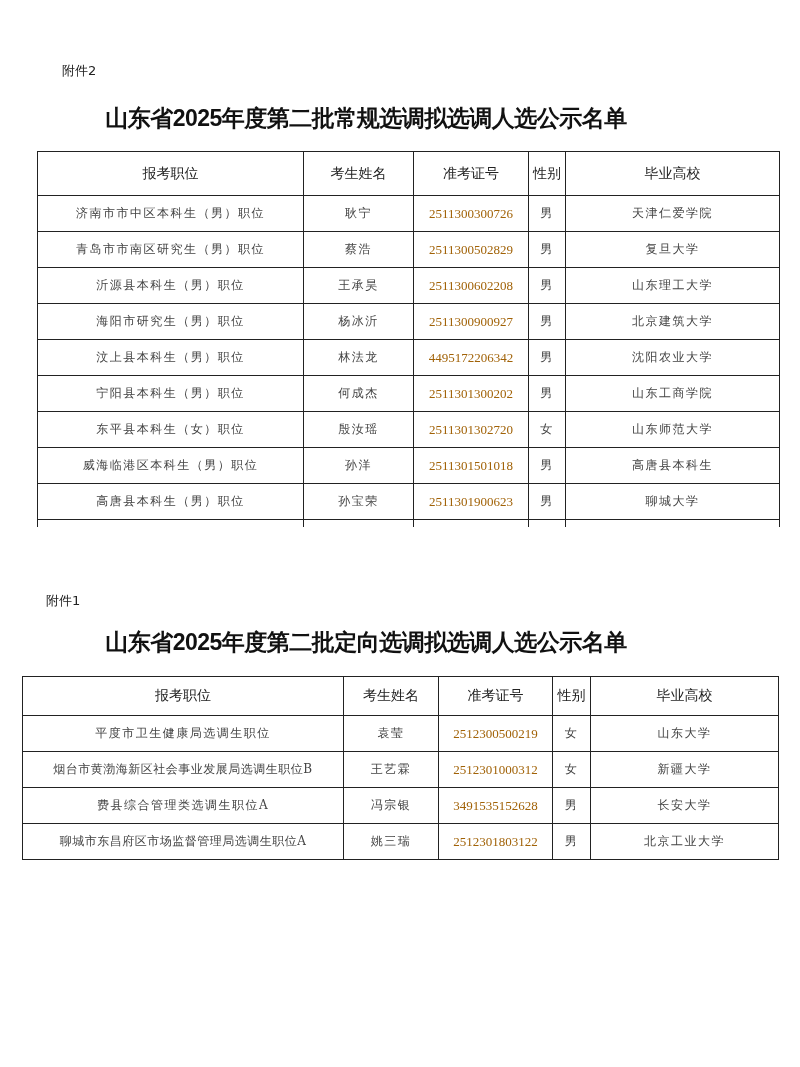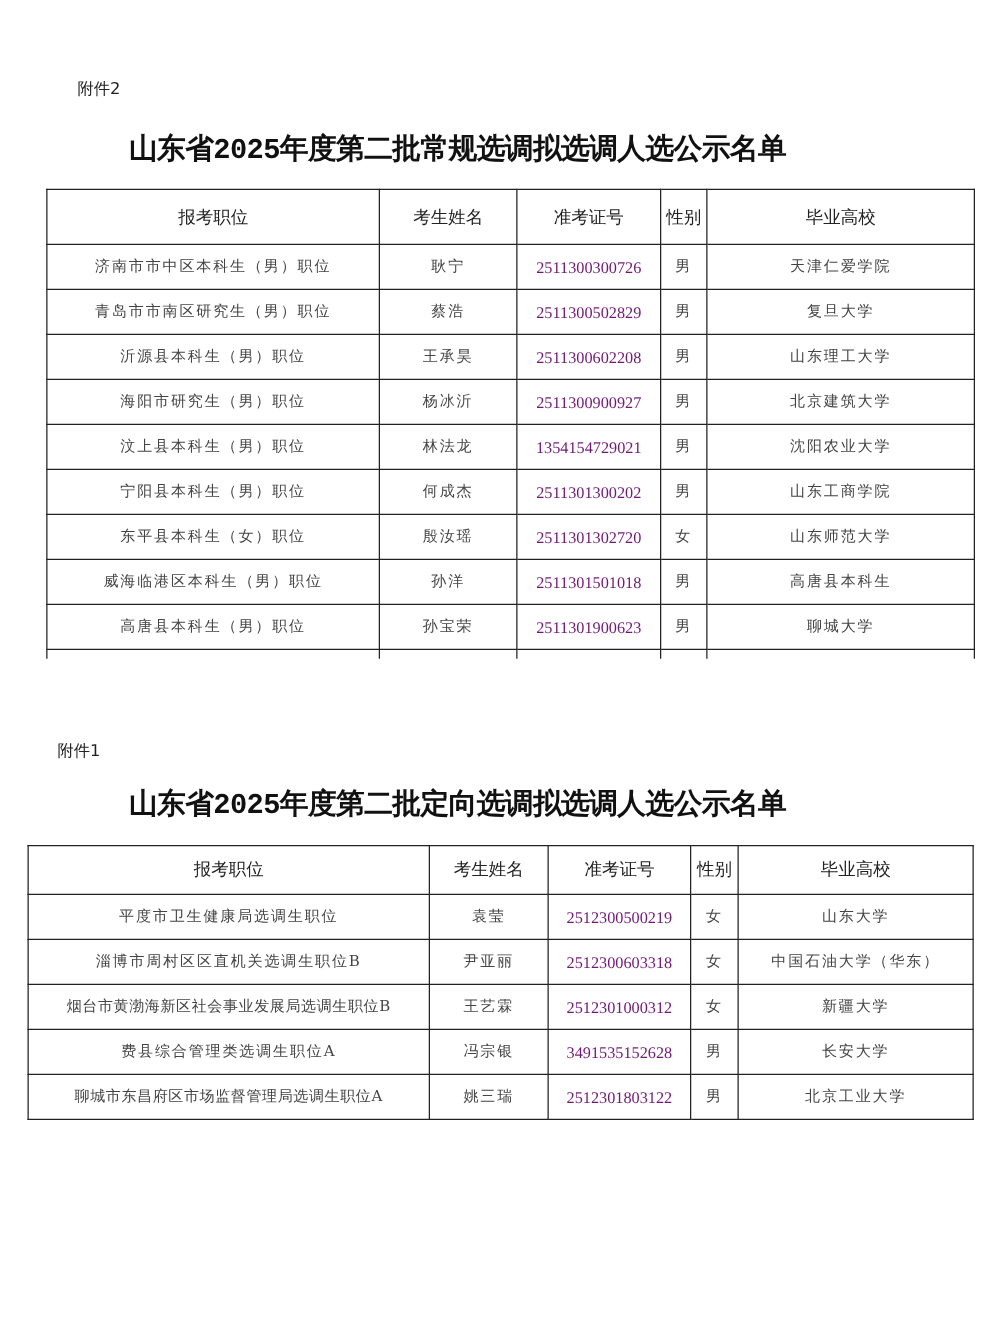--- a/index.html
+++ b/index.html
@@ -1,25 +1,25 @@
 <!DOCTYPE html>
 <html><head>
 <meta charset="utf-8">
 <style>
   html, body { margin: 0; padding: 0; background: #ffffff; }
   body { width: 800px; height: 1067px; position: relative; overflow: hidden;
          font-family: "DejaVu Serif", "Liberation Serif", serif; color: #1a1a1a; }
   .attach { position: absolute; font-size: 13px; font-family: "DejaVu Sans", "Liberation Sans", sans-serif; color: #222; margin-left: 24px; }
   .title { position: absolute; left: 0; width: 732px; text-align: center; font-size: 23px; font-weight: bold;
-           letter-spacing: -0.5px; color: #111; font-family: Liberation Mono, monospace; }
+           letter-spacing: -0.5px; color: #111; font-family: Liberation Sans, sans-serif; }
   table { position: absolute; border-collapse: collapse; table-layout: fixed; padding-left: 32px; }
   td, th { border: 1.5px solid #222; text-align: center; padding: 0; overflow: hidden; white-space: nowrap; }
   th { font-weight: normal; font-size: 14px; font-family: "DejaVu Sans", "Liberation Sans", sans-serif; color: #222; }
   td { font-size: 12px; color: #444; letter-spacing: 1.5px; }
-  td.num { letter-spacing: 0; font-family: "Liberation Serif", "DejaVu Serif", serif; font-size: 13px; color: #701a75; }
+  td.num { letter-spacing: 0; font-family: "Liberation Serif", "DejaVu Serif", serif; font-size: 13px; color: #a16207; }
   .t1 th { height: 43px; }
   .t1 td { height: 35px; font-family: Liberation Serif, serif; }
   .t1 tr.partial td { height: 7px; border-bottom: none; }
   .t2 th { height: 38px; }
   .t2 td { height: 35px; }
 </style>
 </head>
 <body>
 
 <div class="attach" style="left:38px; top:62px;">附件2</div>
@@ -67,21 +67,21 @@
     <tr>
       <td>海阳市研究生（男）职位</td>
       <td>杨冰沂</td>
       <td class="num">2511300900927</td>
       <td>男</td>
       <td>北京建筑大学</td>
     </tr>
     <tr>
       <td>汶上县本科生（男）职位</td>
       <td>林法龙</td>
-      <td class="num">1354154729021</td>
+      <td class="num">4495172206342</td>
       <td>男</td>
       <td>沈阳农业大学</td>
     </tr>
     <tr>
       <td>宁阳县本科生（男）职位</td>
       <td>何成杰</td>
       <td class="num">2511301300202</td>
       <td>男</td>
       <td>山东工商学院</td>
     </tr>
@@ -138,27 +138,20 @@
   </thead>
   <tbody>
     <tr>
       <td>平度市卫生健康局选调生职位</td>
       <td>袁莹</td>
       <td class="num">2512300500219</td>
       <td>女</td>
       <td>山东大学</td>
     </tr>
     <tr>
-      <td>淄博市周村区区直机关选调生职位B</td>
-      <td>尹亚丽</td>
-      <td class="num">2512300603318</td>
-      <td>女</td>
-      <td>中国石油大学（华东）</td>
-    </tr>
-    <tr>
       <td style="letter-spacing:0.5px">烟台市黄渤海新区社会事业发展局选调生职位B</td>
       <td>王艺霖</td>
       <td class="num">2512301000312</td>
       <td>女</td>
       <td>新疆大学</td>
     </tr>
     <tr>
       <td>费县综合管理类选调生职位A</td>
       <td>冯宗银</td>
       <td class="num">3491535152628</td>

